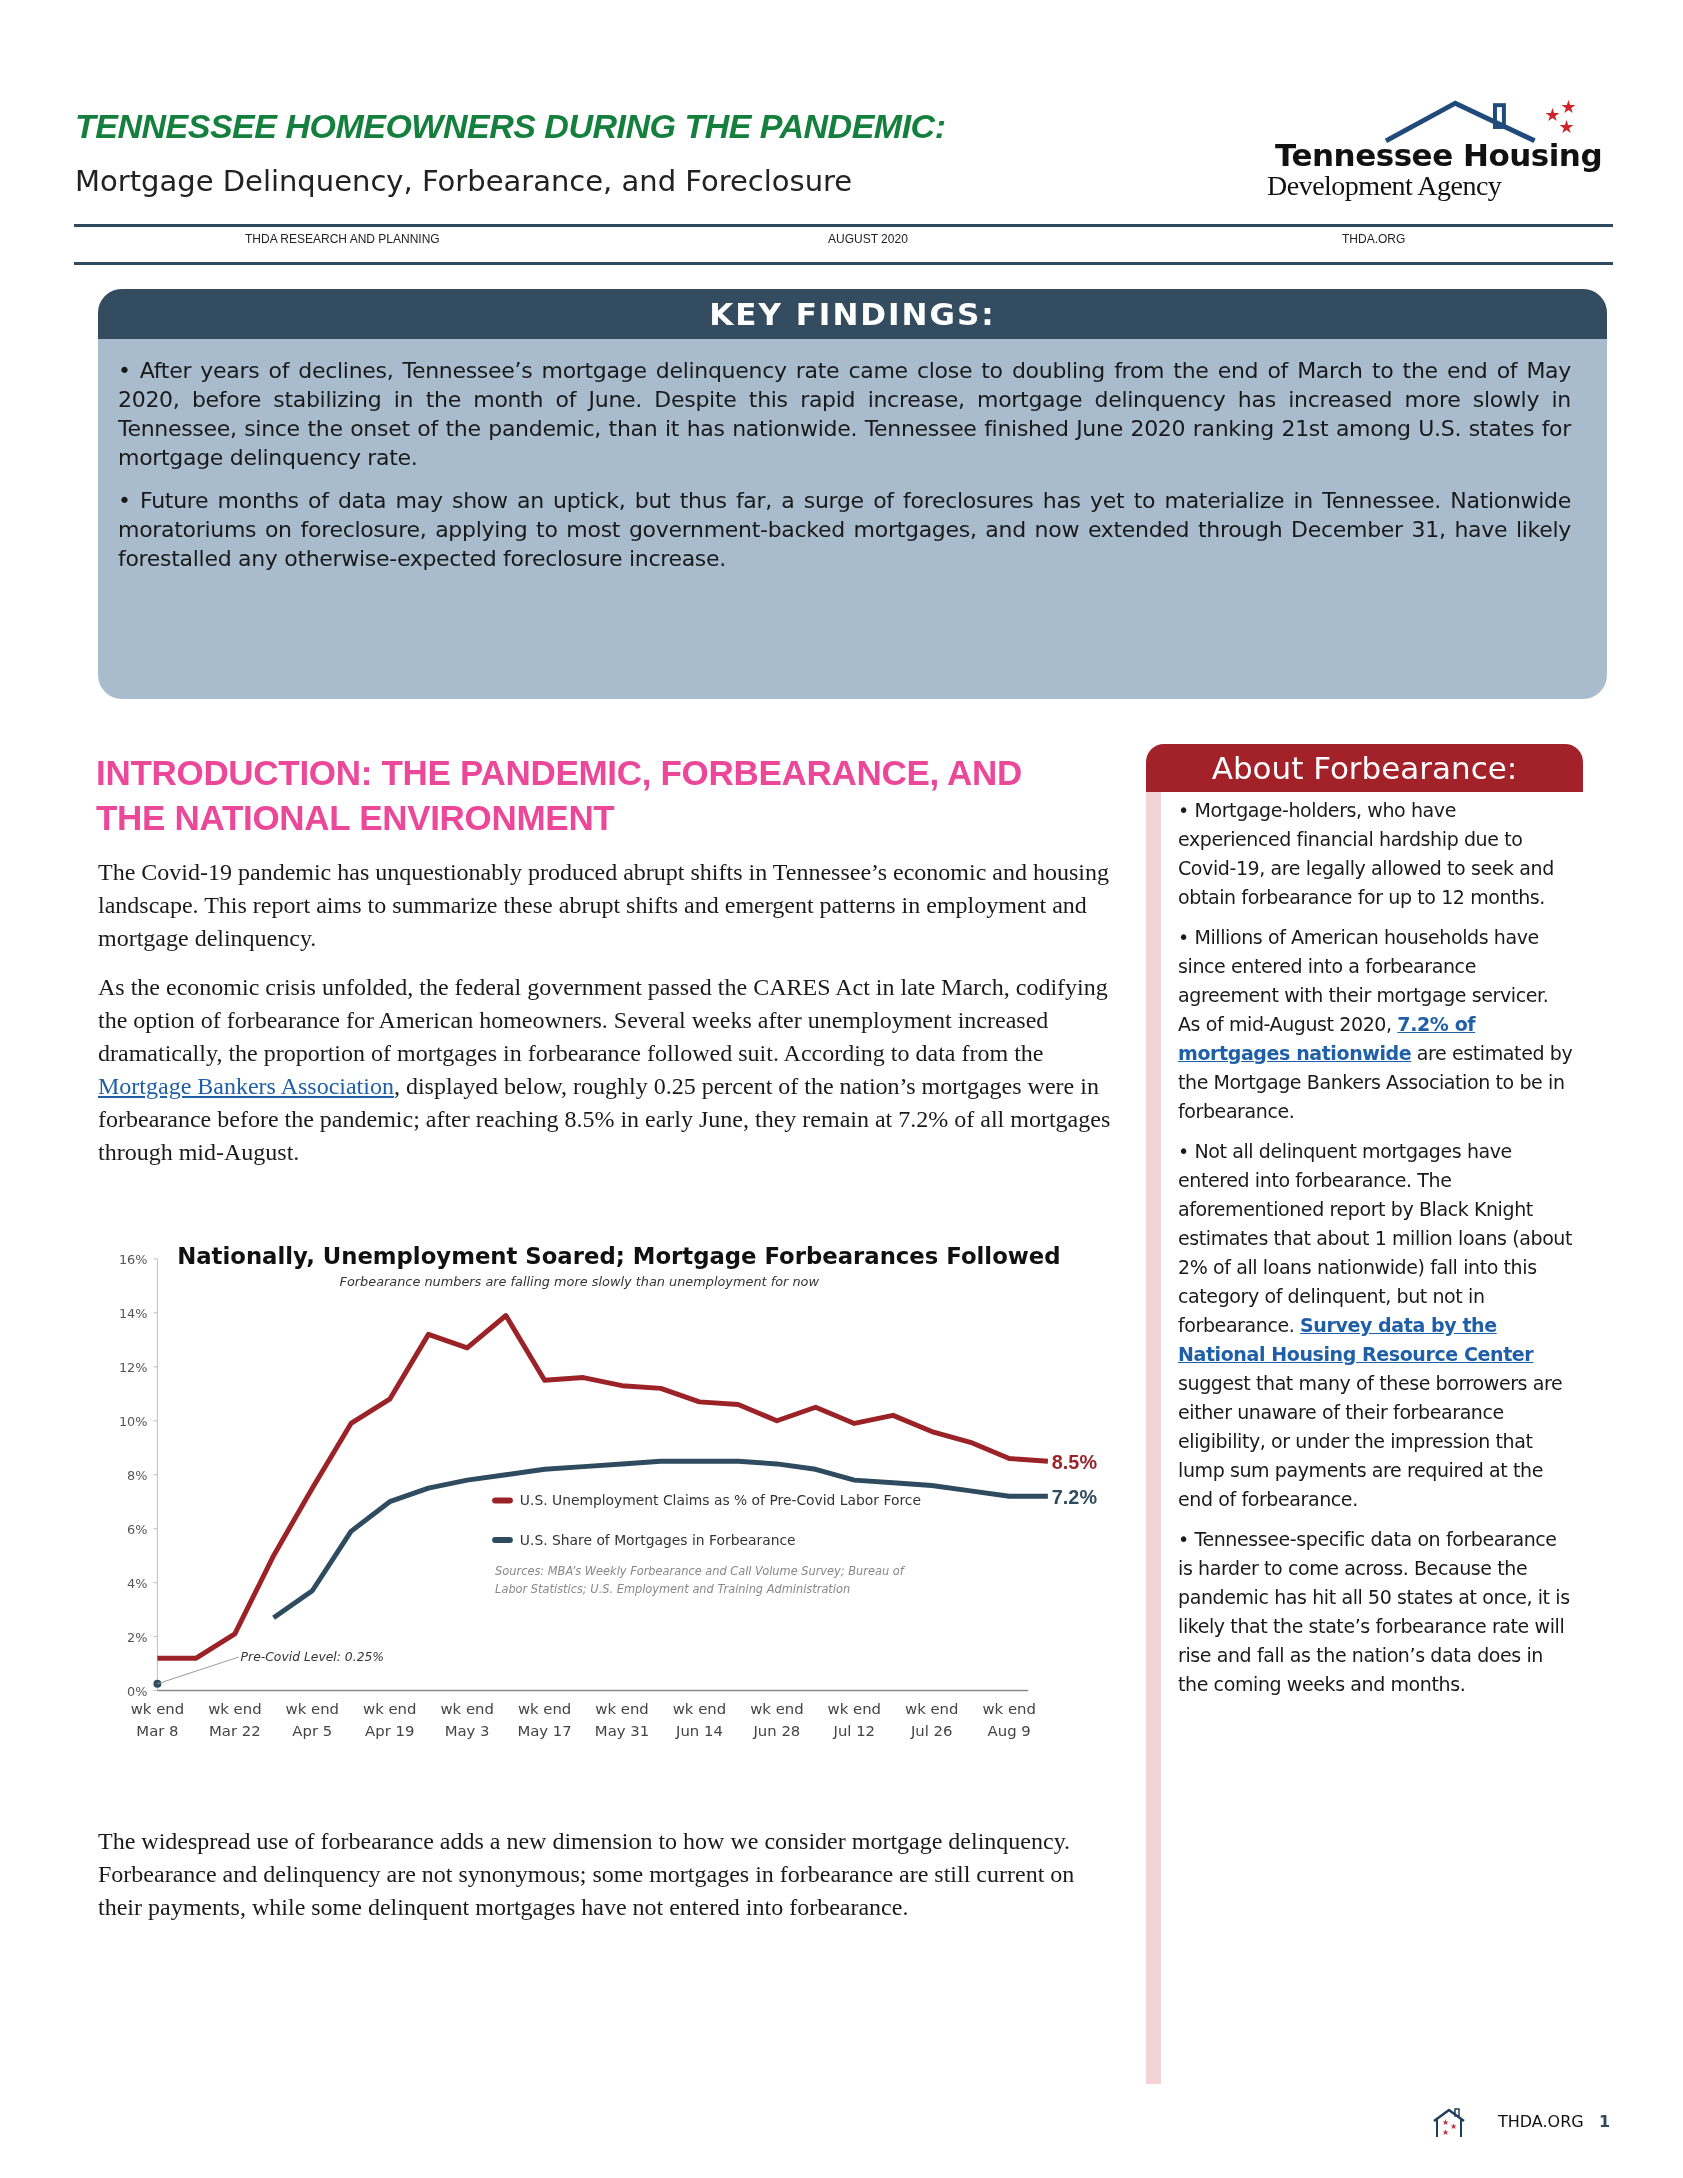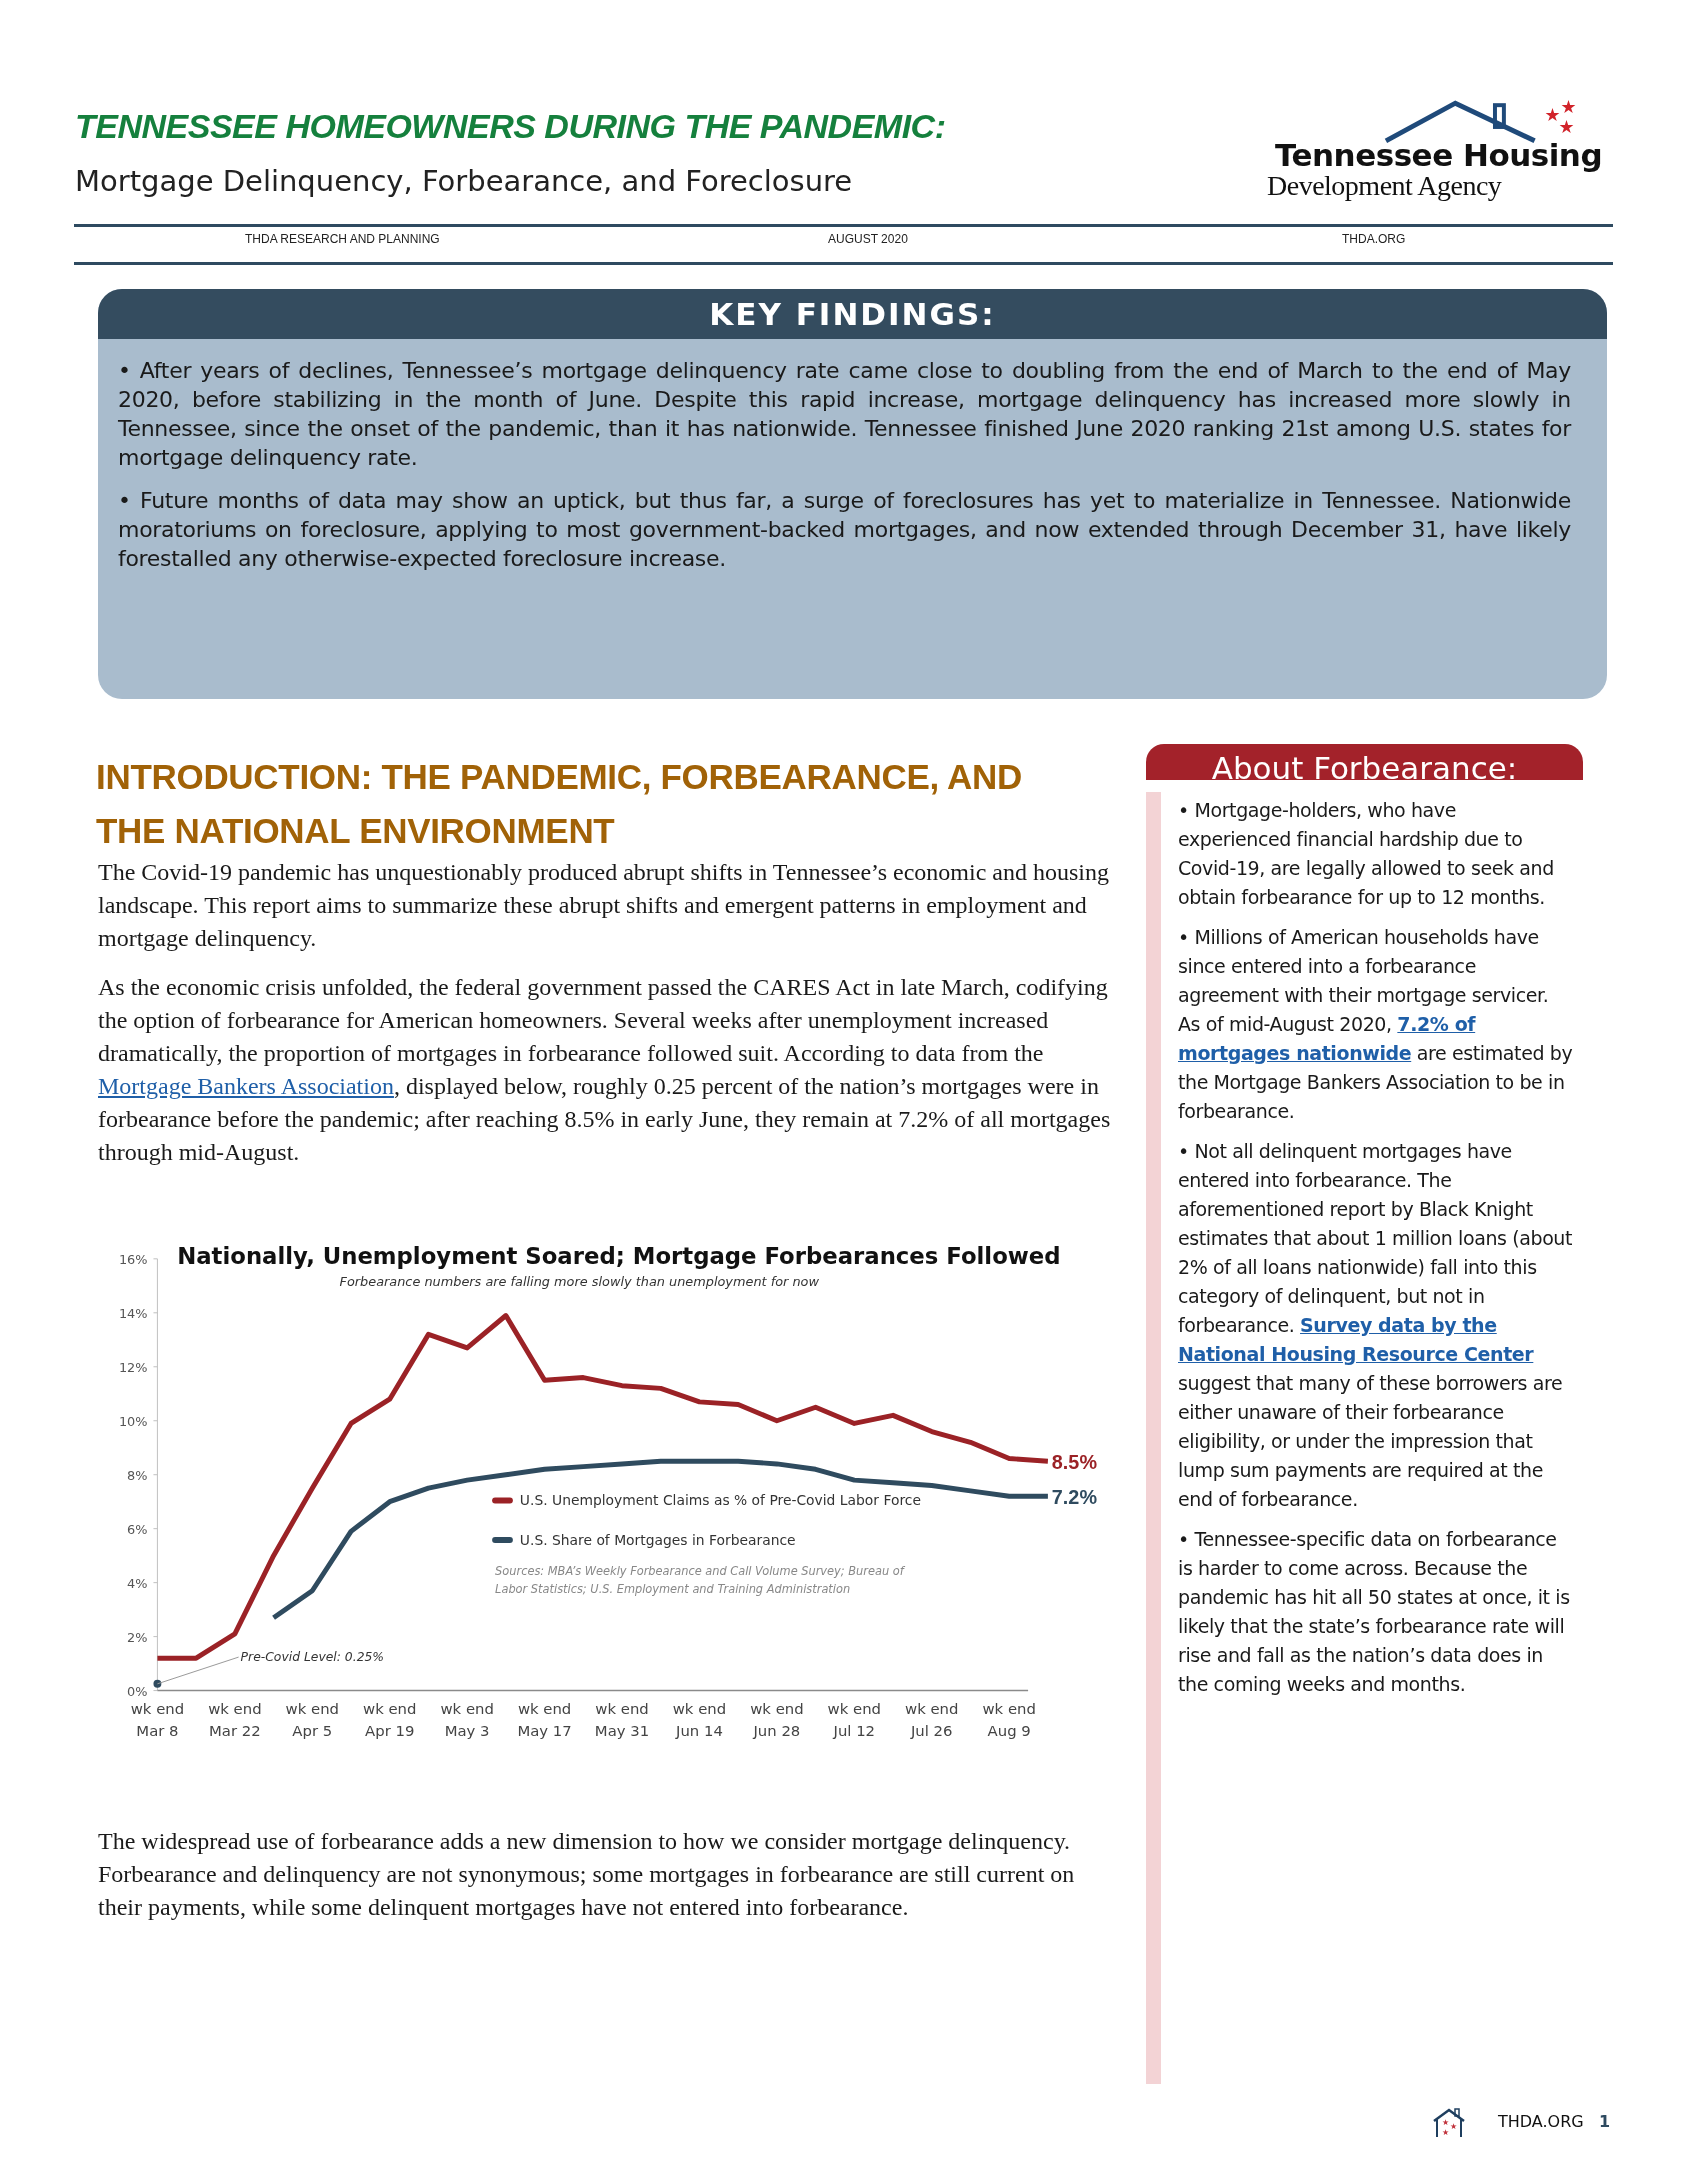--- a/index.html
+++ b/index.html
@@ -16,33 +16,33 @@
   .meta-row { top: 232px; font-family: "Liberation Sans", sans-serif; font-size: 12px; color: #222; white-space: nowrap; }
 
   
   .kf-box { left: 98px; top: 289px; width: 1488px; height: 410px; border-radius: 24px; background: #a9bccd; overflow: hidden; padding-left: 21px; }
   .kf-head { position: absolute; left: 0; top: 0; width: 100%; height: 50px; background: #344c5f; color: #fff; text-align: center; font-family: "DejaVu Sans", sans-serif; font-weight: bold; font-size: 31px; line-height: 50px; letter-spacing: 2px; }
   .kf-list { position: absolute; left: 20px; right: 36px; top: 67px; margin: 0; padding: 0; list-style: none; }
   .kf-item { font-family: "DejaVu Sans", sans-serif; font-size: 22px; line-height: 29px; color: #1a1a1a; text-align: justify; margin-bottom: 14px; letter-spacing: -0.3px; }
   .kf-item::before { content: "•  "; }
 
   
-  .intro-h { left: 96px; top: 750px; width: 990px; font-family: "Liberation Sans", sans-serif; font-weight: bold; font-size: 35px; line-height: 54px; color: #a16207; letter-spacing: -0.3px; }
+  .intro-h { left: 96px; top: 750px; width: 990px; font-family: "Liberation Sans", sans-serif; font-weight: bold; font-size: 35px; line-height: 45px; color: #ec4899; letter-spacing: -0.3px; }
   .body-p { font-family: "Liberation Serif", serif; font-size: 24px; line-height: 33px; color: #1a1a1a; }
   .intro-p1 { left: 98px; top: 856px; width: 1020px; }
   .intro-p2 { left: 98px; top: 971px; width: 1030px; }
   .link { color: #1f5fa8; text-decoration: underline; }
   .outro-p { left: 98px; top: 1825px; width: 1020px; }
 
   
   .chart { left: 99px; top: 1228px; width: 1010px; height: 535px; }
   .chart svg { position: absolute; left: 0; top: 0; }
 
   
-  .side-head { left: 1146px; top: 744px; width: 437px; height: 36px; background: #a3222a; border-radius: 18px 18px 0 0; color: #fff; text-align: center; font-family: "DejaVu Sans", sans-serif; font-size: 31px; line-height: 48px; }
+  .side-head { left: 1146px; top: 744px; width: 437px; height: 48px; background: #a3222a; border-radius: 18px 18px 0 0; color: #fff; text-align: center; font-family: "DejaVu Sans", sans-serif; font-size: 31px; line-height: 48px; }
   .side-bar { left: 1146px; top: 792px; width: 15px; height: 1292px; background: #f3d3d5; }
   .side-list { left: 1178px; top: 796px; width: 396px; margin: 0; padding: 0; list-style: none; }
   .side-item { font-family: "DejaVu Sans", sans-serif; font-size: 19px; line-height: 29px; color: #1a1a1a; margin-bottom: 11px; letter-spacing: -0.4px; }
   .side-item::before { content: "•  "; }
   .side-link { color: #1f5fa8; text-decoration: underline; font-weight: bold; }
 
   
   .footer { left: 1431px; top: 2107px; height: 30px; }
   .footer-text { position: absolute; left: 67px; top: 5px; font-family: "DejaVu Sans", sans-serif; font-size: 16px; color: #111; white-space: nowrap; }
   .footer-page { position: absolute; left: 168px; top: 5px; font-family: "DejaVu Sans", sans-serif; font-size: 16px; font-weight: bold; color: #2e4a60; }

